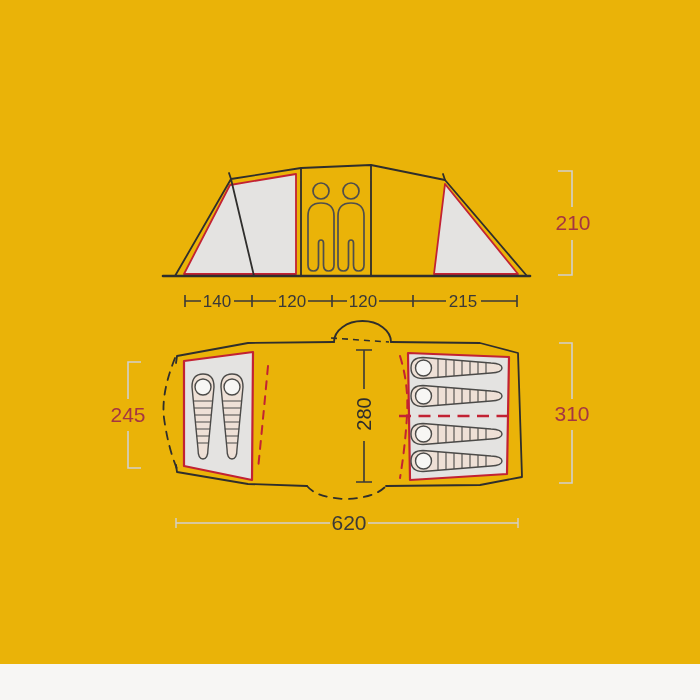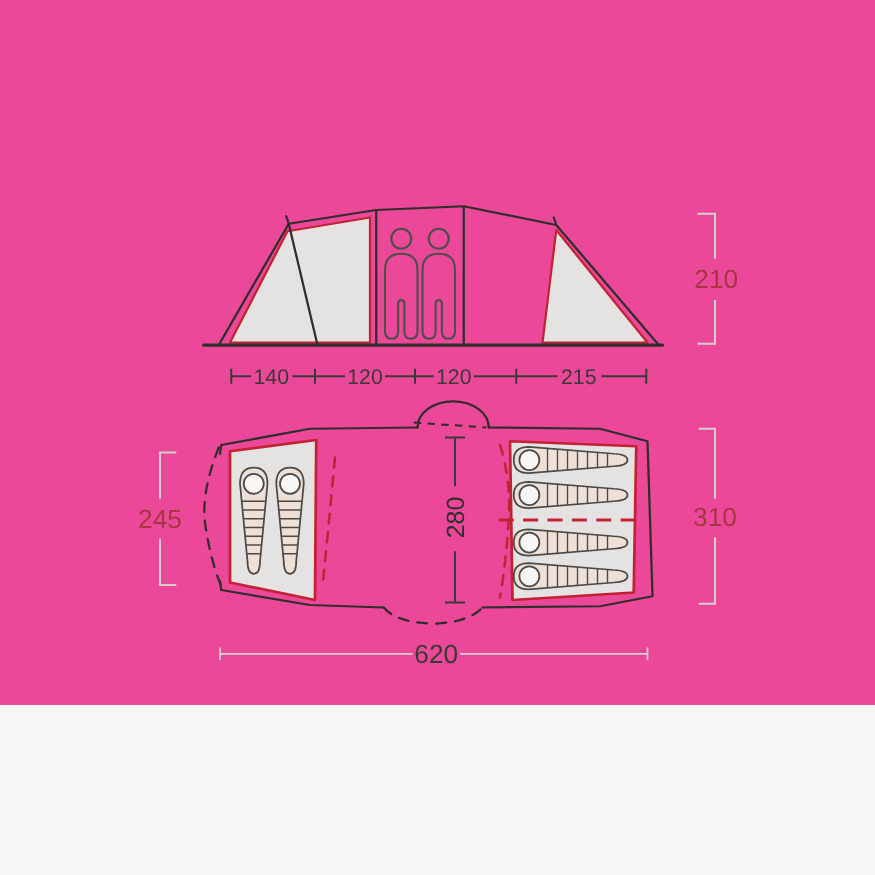--- a/index.html
+++ b/index.html
@@ -1,21 +1,21 @@
 <!DOCTYPE html>
 <html><head>
 <meta charset="utf-8">
 <style>
   html,body{margin:0;padding:0;}
   body{
     width:700px;height:700px;
     background:#f7f6f4;
     font-family:"Liberation Sans","DejaVu Sans",sans-serif;
   }
-  .stage{position:relative;width:700px;height:564px;background:#ec4899;overflow:hidden;}
+  .stage{position:relative;width:700px;height:664px;background:#eab308;overflow:hidden;}
   svg{display:block;}
 
   
   .line-outline{stroke:#2f2e2c;stroke-width:1.8;fill:none;stroke-linecap:round;stroke-linejoin:round;}
   .line-ground{stroke:#2f2e2c;stroke-width:2.6;fill:none;stroke-linecap:round;}
   .room-side{fill:#e4e3e1;stroke:#c22233;stroke-width:1.8;stroke-linejoin:round;}
   .room-floor{fill:#e4e3e1;stroke:#c22233;stroke-width:2.2;stroke-linejoin:round;}
   .red-dash{stroke:#c22233;stroke-width:2;fill:none;stroke-dasharray:8 7;stroke-linecap:round;}
   .red-dash-divider{stroke:#c22233;stroke-width:2.4;fill:none;stroke-dasharray:12 7.5;}
   .black-dash{stroke:#2f2e2c;stroke-width:1.8;fill:none;stroke-dasharray:8 7;stroke-linecap:round;}

